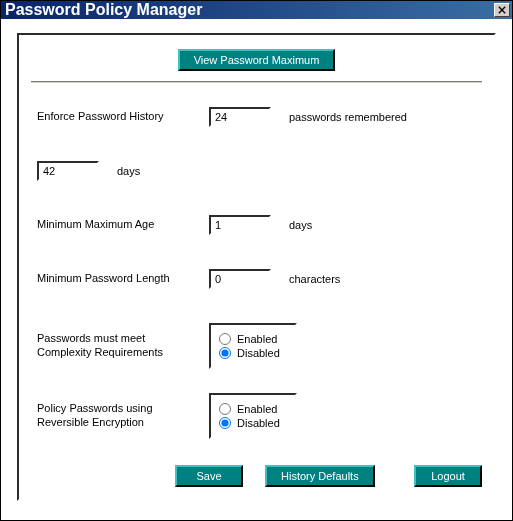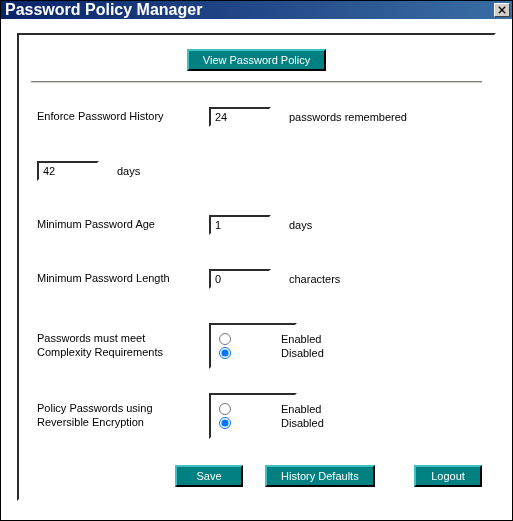--- a/index.html
+++ b/index.html
@@ -119,21 +119,20 @@
     border-bottom-color: #fff;
     border-right-color: #fff;
     padding: 6px 8px;
     background: #fff;
   }
   .radio-line {
     display: flex;
     align-items: center;
     margin: 2px 0;
     font-size: 11px;
-    gap: 44px;
   }
   .radio-line input[type=radio] {
     margin: 0 6px 0 0;
     width: 12px;
     height: 12px;
   }
   .bottom-bar {
     position: absolute;
     left: 0;
     right: 12px;
@@ -157,39 +156,39 @@
         <line x1="1" y1="1" x2="9" y2="9" stroke="#000" stroke-width="1.6"></line>
         <line x1="9" y1="1" x2="1" y2="9" stroke="#000" stroke-width="1.6"></line>
       </svg>
     </span>
   </div>
 
   <div class="content">
     <div class="panel">
 
       <div class="top-btn-wrap">
-        <button class="btn-teal">View Password Policy</button>
+        <button class="btn-teal">View Password Maximum</button>
       </div>
       <div class="divider"></div>
 
       <div class="form-rows">
 
         <div class="row">
           <div class="label-col">Enforce Password History</div>
           <input class="input-num" type="text" value="24" style="">
           <div class="suffix">passwords remembered</div>
         </div>
 
         <div class="row">
           <input class="input-num" type="text" value="42" style="">
           <div class="suffix">days</div>
         </div>
 
         <div class="row">
-          <div class="label-col">Minimum Password Age</div>
+          <div class="label-col">Minimum Maximum Age</div>
           <input class="input-num" type="text" value="1" style="">
           <div class="suffix">days</div>
         </div>
 
         <div class="row">
           <div class="label-col">Minimum Password Length</div>
           <input class="input-num" type="text" value="0" style="">
           <div class="suffix">characters</div>
         </div>
 

